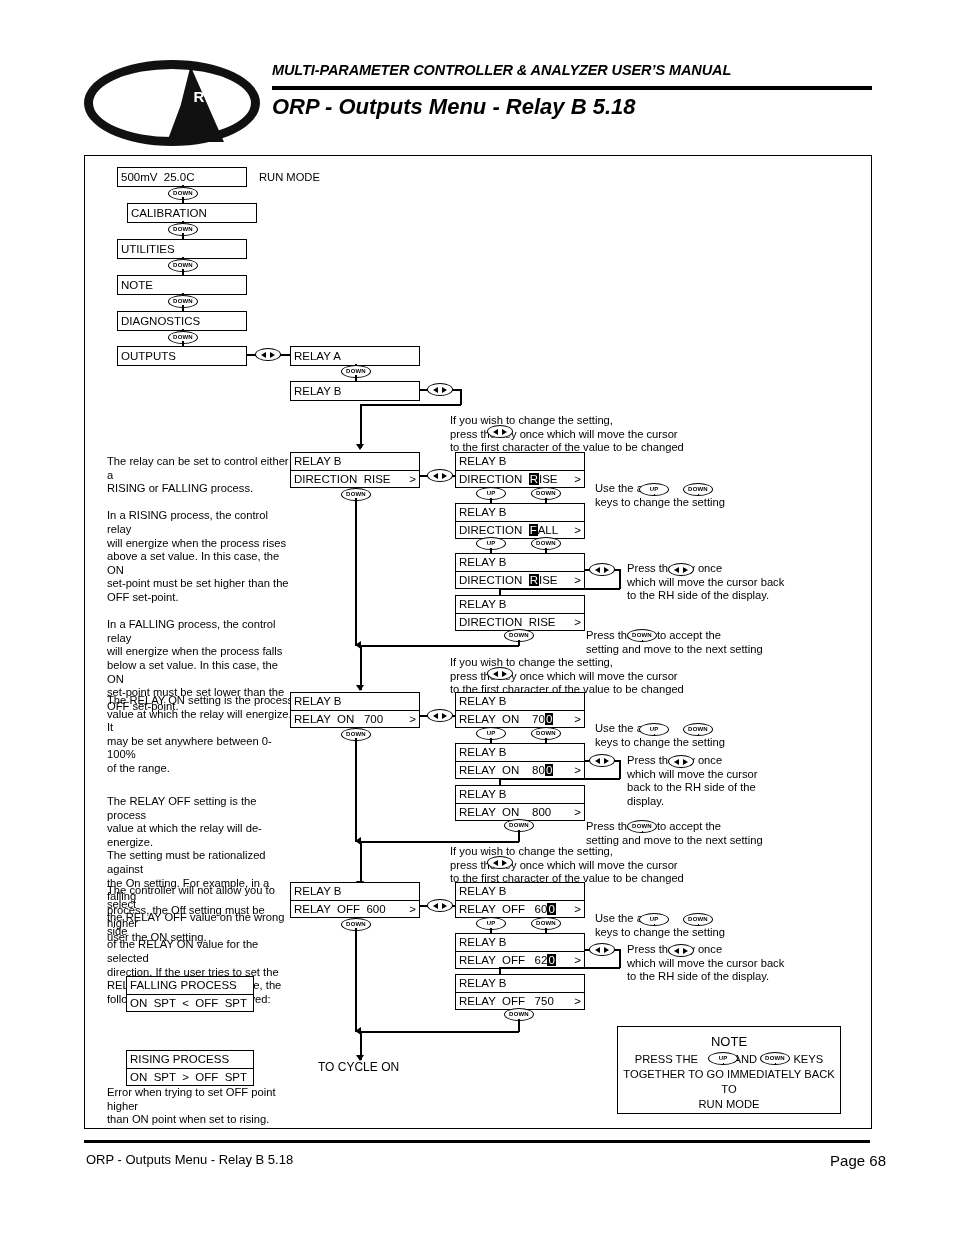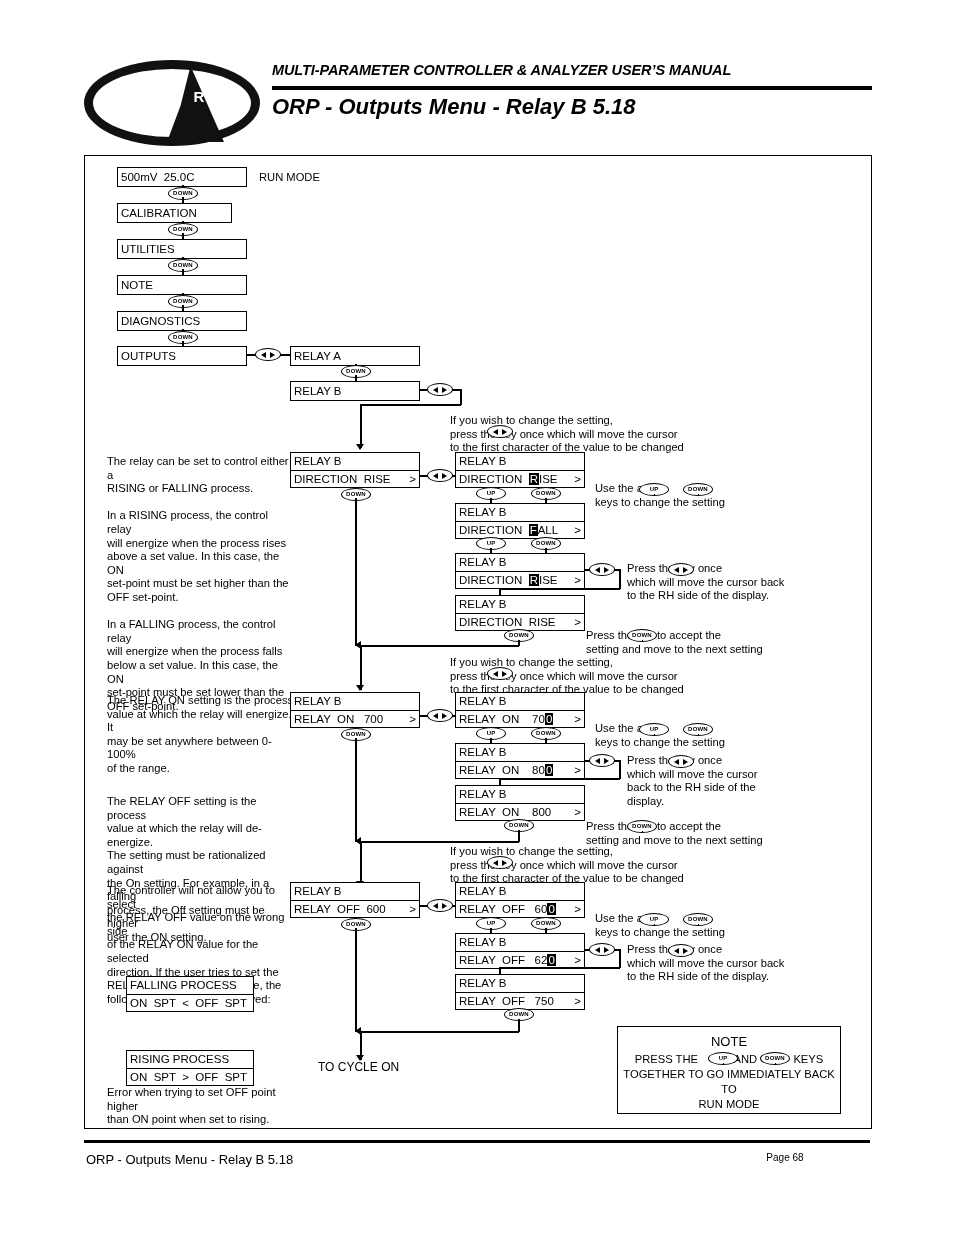--- a/index.html
+++ b/index.html
@@ -35,21 +35,21 @@
     left:272px;top:94px;width:600px;
     font-weight:bold;font-style:italic;font-size:22px;
   }
 
   
   #frame{left:84px;top:155px;width:786px;height:972px;border:1.6px solid #000;}
 
   
   #foot-rule{left:84px;top:1140px;width:786px;height:2.5px;background:#000;}
   #foot-left{left:86px;top:1152px;font-size:13px;}
-  #foot-right{left:700px;top:1152px;width:170px;text-align:center;font-size:10px;}
+  #foot-right{left:716px;top:1152px;width:170px;text-align:right;font-size:15px;}
 
   
   .lcd{
     position:absolute;border:1.7px solid #000;background:#fff;
     font-family:"Liberation Sans",sans-serif;font-size:11.5px;
     box-sizing:border-box;
   }
   .lcd .ln{
     position:relative;height:17px;line-height:17px;padding:0 3px;
     white-space:pre;box-sizing:border-box;
@@ -115,21 +115,21 @@
 
   <div class="lcd one abs" style="left:117px;top:167px;width:130px;">
     <div class="ln">500mV  25.0C</div>
   </div>
   <div class="txt abs" style="left:259px;top:171px;">RUN MODE</div>
 
   <div class="vl" style="left:182px;top:185px;height:8px;"></div>
   <div class="key k-ud abs" style="left:168px;top:187px;"><span>DOWN</span><span class="tail"></span></div>
   <div class="vl" style="left:182px;top:197px;height:7px;"></div>
 
-  <div class="lcd one abs" style="left:117px;top:203px;width:115px;">
+  <div class="lcd one abs" style="left:127px;top:203px;width:130px;">
     <div class="ln">CALIBRATION</div>
   </div>
   <div class="vl" style="left:182px;top:221px;height:8px;"></div>
   <div class="key k-ud abs" style="left:168px;top:223px;"><span>DOWN</span><span class="tail"></span></div>
   <div class="vl" style="left:182px;top:233px;height:7px;"></div>
 
   <div class="lcd one abs" style="left:117px;top:239px;width:130px;">
     <div class="ln">UTILITIES</div>
   </div>
   <div class="vl" style="left:182px;top:257px;height:8px;"></div>

